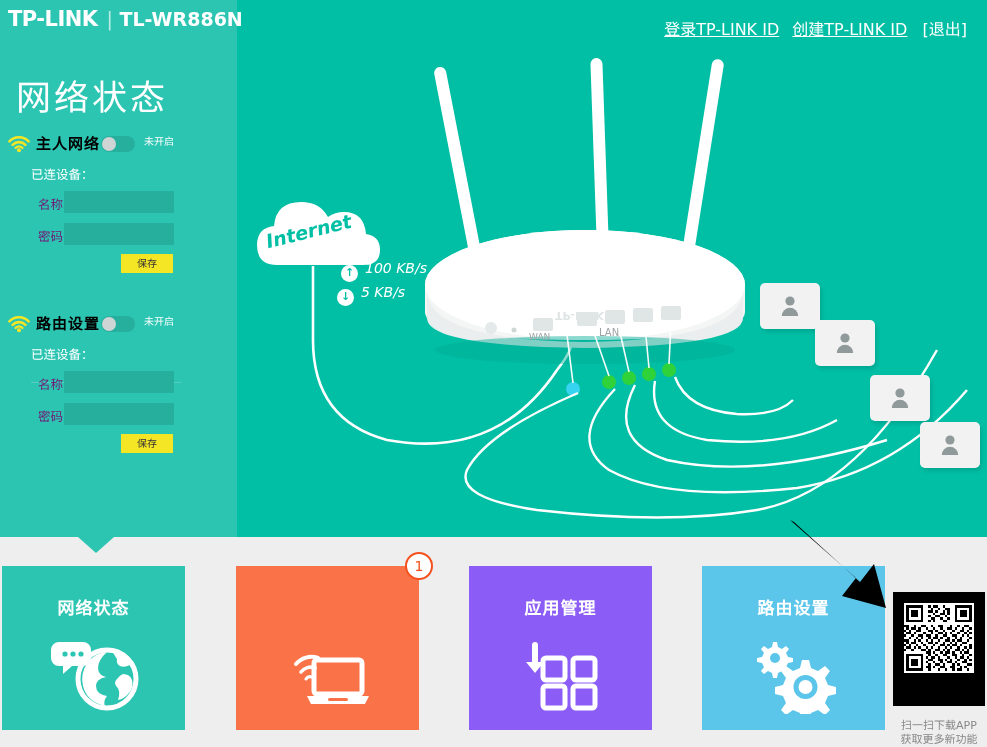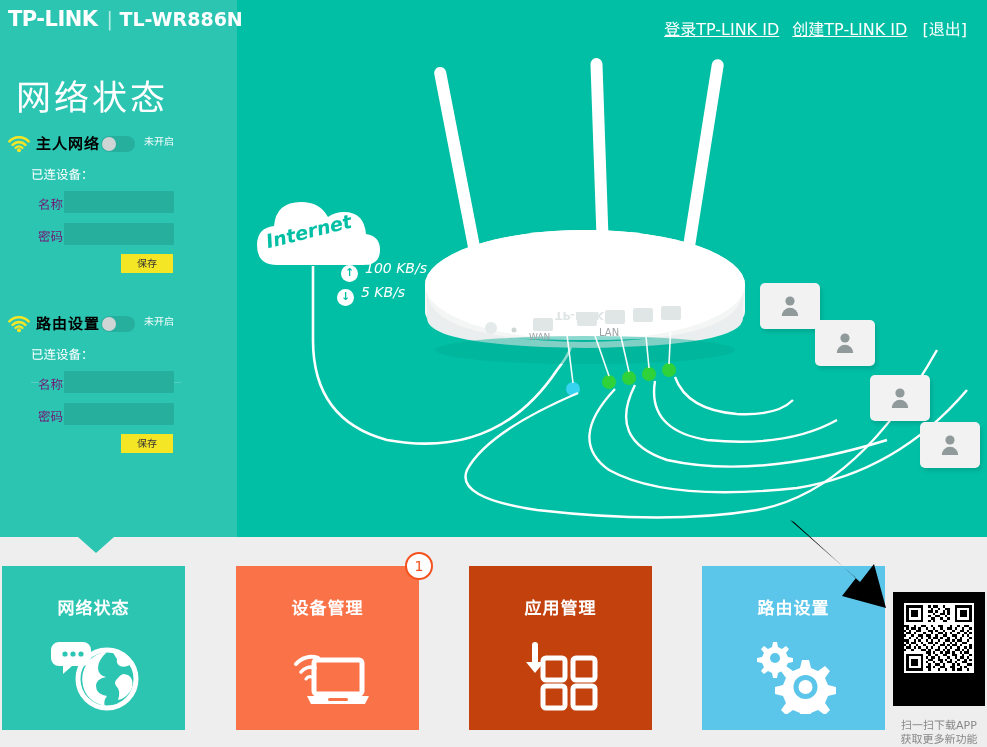--- a/index.html
+++ b/index.html
@@ -168,21 +168,21 @@
     position: absolute; left: 0; top: 28px; width: 100%;
     text-align: center; color: #ffffff;
     font-size: 17px; font-weight: bold; letter-spacing: 1px;
   }
   .tile .tile-icon {
     position: absolute; left: 0; top: 58px; width: 100%; height: 100px;
     display: flex; align-items: center; justify-content: center;
   }
   .t1 { left: 2px;   background: #2cc5b2; }
   .t2 { left: 236px; background: #fa7248; }
-  .t3 { left: 469px; background: #c2410c; }
+  .t3 { left: 469px; background: #8b5cf6; }
   .t4 { left: 702px; background: #5bc5ea; }
   .badge {
     position: absolute; right: -14px; top: -14px;
     width: 28px; height: 28px; border-radius: 50%;
     background: #ffffff; border: 2px solid #f4511e;
     color: #f4511e; font-size: 14px; text-align: center;
     line-height: 25px;
   }
   .qr-wrap { position: absolute; left: 893px; top: 592px; width: 92px; }
   .qr-box {
@@ -400,21 +400,20 @@
           <path d="M60 18 q-9 8 -9 16 q0 7 8 9 q-10 2 -10 9 q0 8 11 10 q-4 5 -2 10
                    q-18 -4 -22 -20 q-3 -13 5 -24 q7 -9 19 -10 z" fill="#ffffff"></path>
           <path d="M66 18 q12 3 17 13 q-6 3 -10 1 q-4 -2 -3 -7 q-3 -4 -4 -7 z
                    M76 40 q7 0 9 6 q2 7 -3 13 q-5 6 -11 7 q3 -9 -1 -13 q-4 -4 0 -8 q3 -4 6 -5 z" fill="#ffffff"></path>
         </svg>
       </div>
     </div>
 
     <div class="tile t2">
       <div class="badge">1</div>
-      <div class="tile-label">设备管理</div>
       <div class="tile-icon">
         <svg viewBox="0 0 96 80" width="96" height="80">
           <g stroke="#ffffff" fill="none" stroke-linecap="round">
             <path d="M16 30 a20 20 0 0 1 22 -6" stroke-width="4"></path>
             <path d="M21 38 a12 12 0 0 1 14 -4" stroke-width="3.6"></path>
             <path d="M26 45 a5 5 0 0 1 6 -2" stroke-width="3.2"></path>
           </g>
           <rect x="34" y="26" width="48" height="34" rx="3" fill="none" stroke="#ffffff" stroke-width="5"></rect>
           <path d="M27 62 h62 l-4 8 h-54 z" fill="#ffffff"></path>
           <rect x="48" y="64" width="20" height="3" rx="1.5" fill="#fa7248"></rect>

